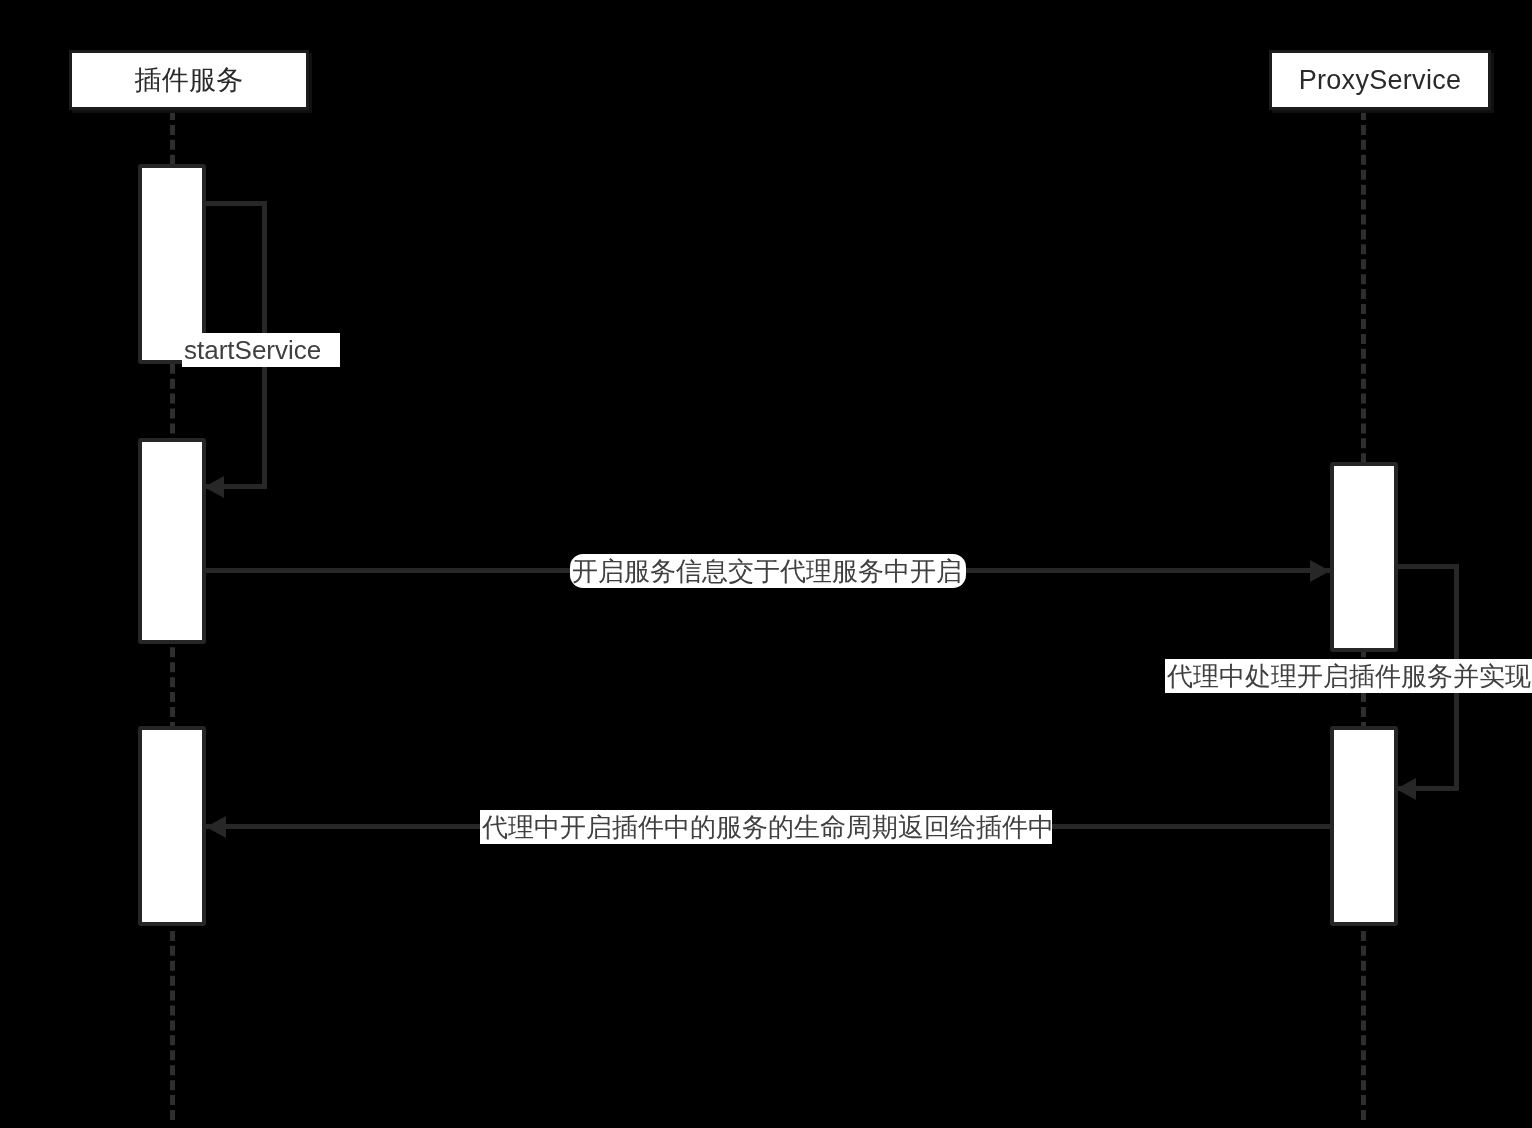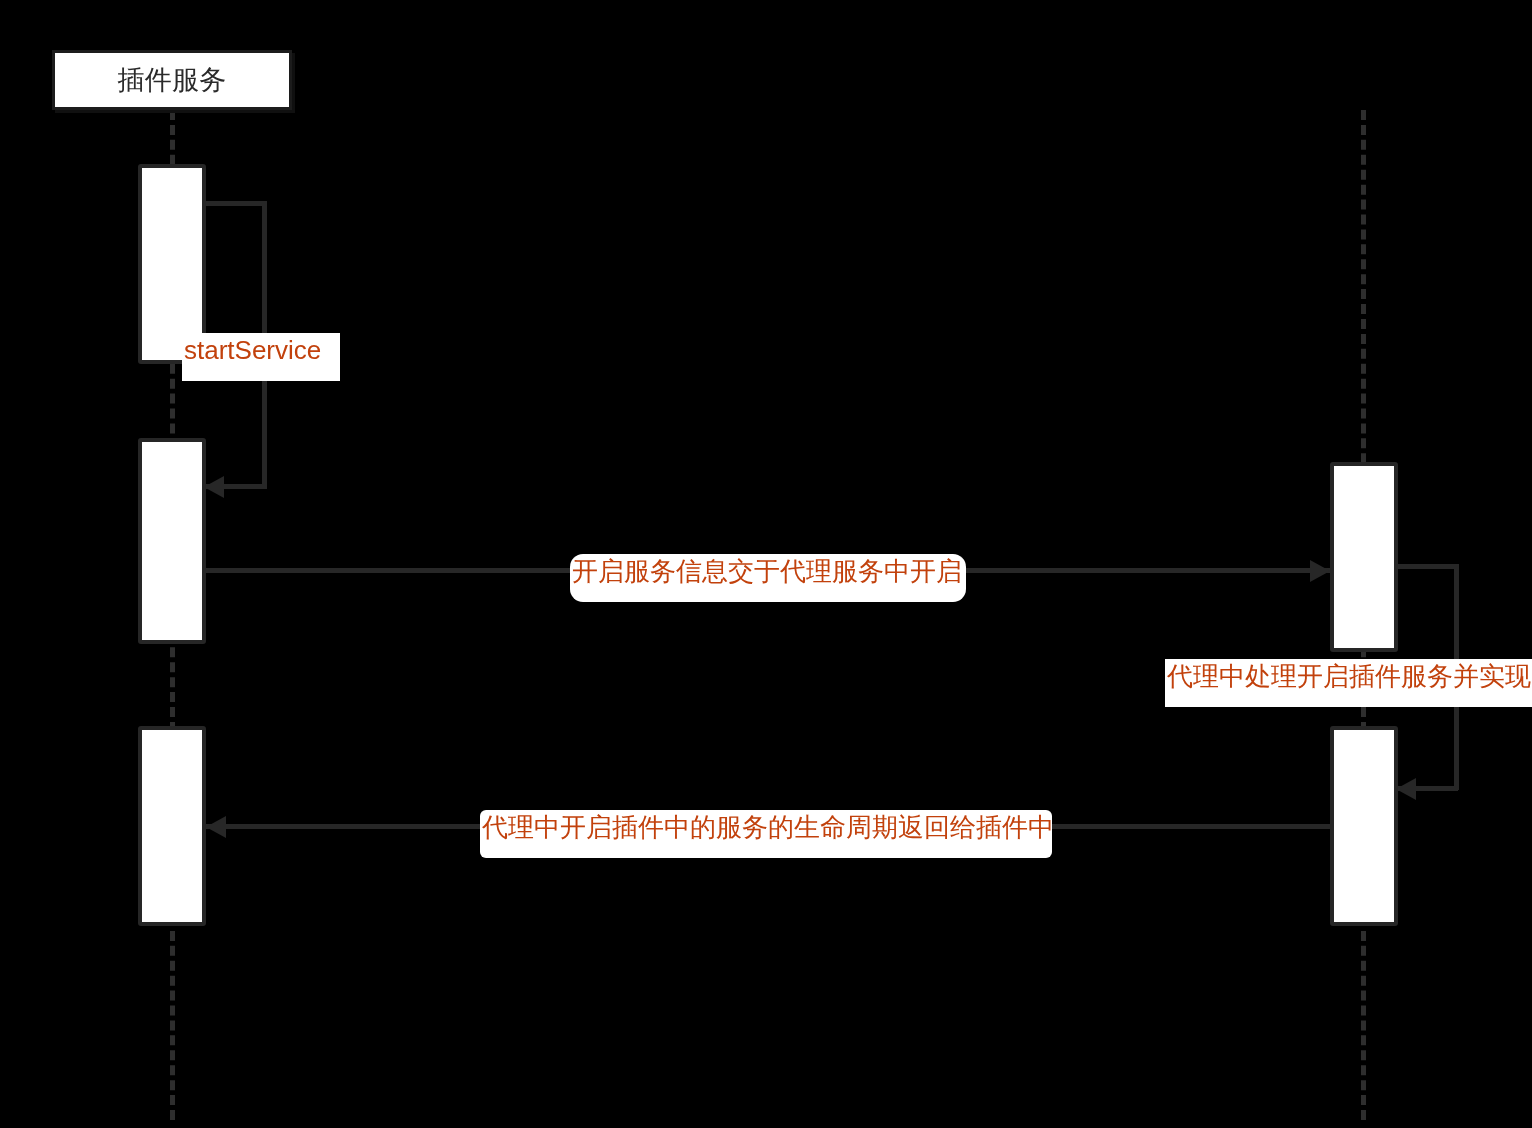--- a/index.html
+++ b/index.html
@@ -23,20 +23,21 @@
     border: 3px solid #1c1c1c;
     box-sizing: border-box;
     display: flex;
     align-items: center;
     justify-content: center;
     color: #2a2a2a;
     font-size: 27px;
     line-height: 1;
     letter-spacing: 0.3px;
     box-shadow: 3px 3px 0 0 #101010;
+    margin-left: 17px;
   }
 
   
   .lifeline {
     position: absolute;
     width: 0;
     border-left: 5px dashed #2e2e2e;
   }
 
   
@@ -78,42 +79,45 @@
     width: 0; height: 0;
     border-top: 11px solid transparent;
     border-bottom: 11px solid transparent;
     border-right: 20px solid #272727;
   }
 
   
   .msg-label {
     position: absolute;
     background: #ffffff;
-    color: #c2410c;
+    color: #404040;
     font-size: 26px;
     line-height: 34px;
-    height: 48px;
+    height: 34px;
     white-space: nowrap;
     overflow: hidden;
     box-sizing: border-box;
     padding: 0 2px;
   }
 </style>
 </head>
 <body>
 
 <div id="canvas">
 
   <div class="lifeline" style="left:170px; top:110px; height:1010px;"></div>
   <div class="lifeline" style="left:1361px; top:110px; height:1010px;"></div>
 
   <div class="participant" style="left:52px; top:50px; width:240px; height:60px;">
     <span>插件服务</span>
   </div>
 
+  <div class="participant" style="left:1252px; top:50px; width:222px; height:60px;">
+    <span>ProxyService</span>
+  </div>
 
   <div class="activation" style="left:138px; top:164px; width:68px; height:200px;"></div>
   <div class="activation" style="left:138px; top:438px; width:68px; height:206px;"></div>
   <div class="activation" style="left:138px; top:726px; width:68px; height:200px;"></div>
 
   <div class="activation" style="left:1330px; top:462px; width:68px; height:190px;"></div>
   <div class="activation" style="left:1330px; top:726px; width:68px; height:200px;"></div>
 
   <div class="seg-h" style="left:204px; top:201px; width:62px;"></div>
 
@@ -128,15 +132,15 @@
   <div class="msg-label" style="left:570px; top:554px; width:396px;border-radius:13px;">开启服务信息交于代理服务中开启</div>
 
   <div class="seg-h" style="left:1396px; top:564px; width:62px;"></div>
   <div class="seg-v" style="left:1454px; top:564px; height:226px;"></div>
   <div class="seg-h" style="left:1396px; top:786px; width:62px;"></div>
   <div class="arrow-left" style="left:1396px; top:778px;"></div>
   <div class="msg-label" style="left:1165px; top:659px; width:372px;">代理中处理开启插件服务并实现</div>
 
   <div class="msg-line" style="left:206px; top:824px; width:1124px;"></div>
   <div class="arrow-left" style="left:206px; top:816px;"></div>
-  <div class="msg-label" style="left:480px; top:810px; width:572px;border-radius:6px;">代理中开启插件中的服务的生命周期返回给插件中</div>
+  <div class="msg-label" style="left:480px; top:810px; width:572px;">代理中开启插件中的服务的生命周期返回给插件中</div>
 
 </div>
 
 </body></html>

